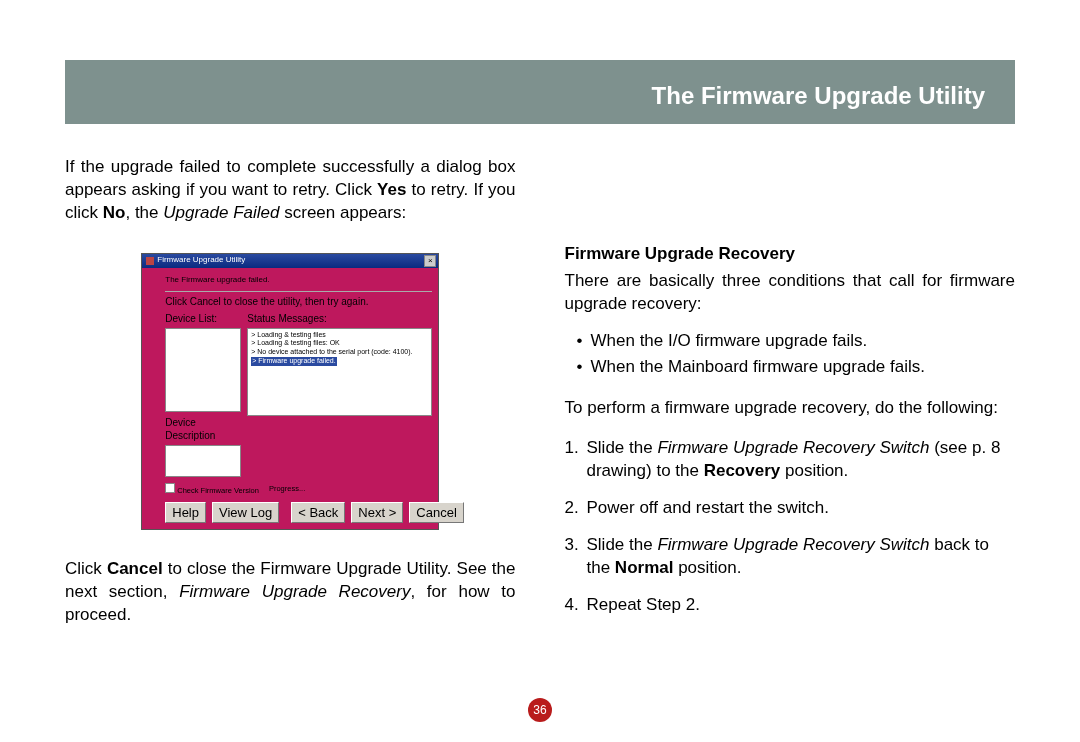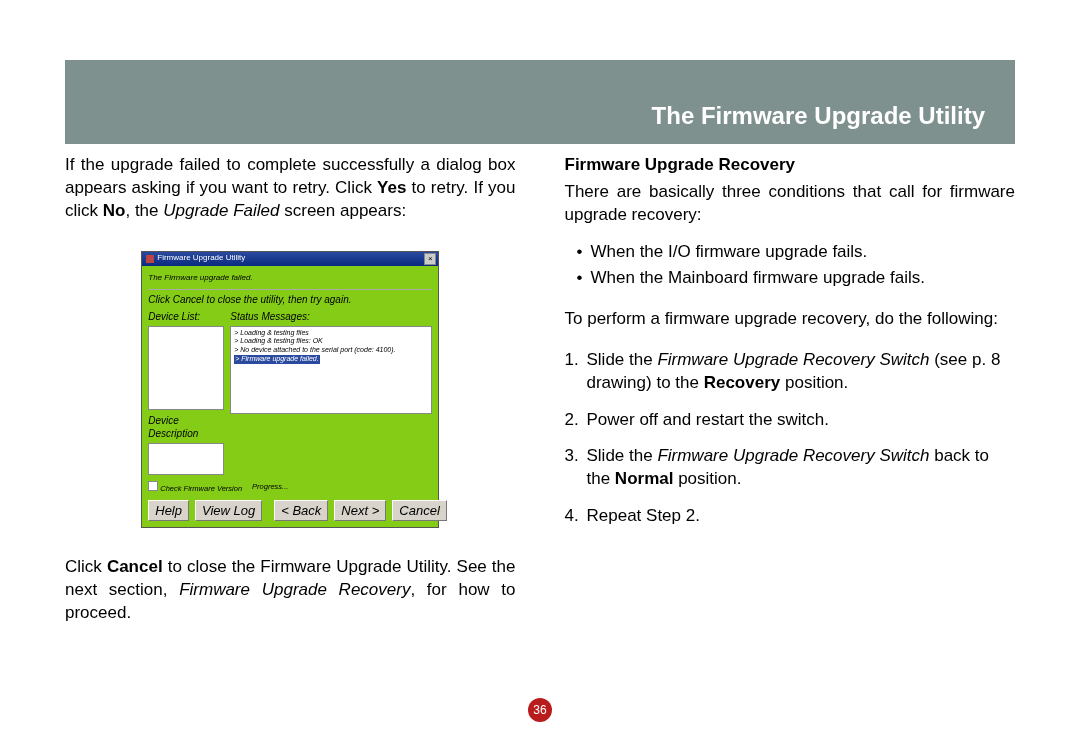--- a/index.html
+++ b/index.html
@@ -13,38 +13,39 @@
   }
   .page {
     position: relative;
     width: 1080px;
     height: 742px;
     box-sizing: border-box;
     padding: 60px 65px 30px 65px;
   }
   .header-banner {
     background: #7e918e;
-    height: 84px;
+    height: 64px;
     width: 100%;
     display: flex;
     align-items: flex-end;
     justify-content: flex-end;
     padding: 0 30px 14px 0;
     box-sizing: border-box;
   }
   .header-banner h1 {
     margin: 0;
     color: #fff;
     font-size: 24px;
     font-weight: bold;
   }
   .columns {
     display: flex;
     gap: 49px;
-    margin-top: 10px;
+    margin-top: 32px;
+    align-items: flex-end;
   }
   .col {
     flex: 1;
     font-size: 17px;
     line-height: 1.35;
   }
   .col p { margin: 0 0 4px 0; }
   .section-title {
     font-weight: bold;
     font-size: 17px;
@@ -77,21 +78,21 @@
     width: 22px;
     flex: 0 0 22px;
   }
   .step-text { flex: 1; }
 
   
   .fw-window {
     margin: 28px auto 28px auto;
     width: 296px;
     border: 1px solid #555;
-    background: #84cc16;
+    background: #be185d;
     font-size: 8px;
     font-family: Tahoma, Arial, sans-serif;
     color: #000;
   }
   .fw-titlebar {
     background: linear-gradient(#2a4aa0, #0a2a80);
     color: #fff;
     height: 14px;
     display: flex;
     align-items: center;
@@ -100,21 +101,21 @@
     font-size: 8px;
   }
   .fw-titlebar-left { display: flex; align-items: center; gap: 3px; }
   .fw-titlebar-icon {
     width: 8px; height: 8px; background: #b44; display:inline-block;
   }
   .fw-close {
     width: 10px; height: 10px; background: #ccc; color:#000;
     font-size:8px; line-height:10px; text-align:center; border:1px solid #888;
   }
-  .fw-body { padding: 5px 6px 6px 6px; font-style: italic; }
+  .fw-body { padding: 5px 6px 6px 23px; }
   .fw-heading {
     font-size: 8px;
     padding: 2px 0 3px 0;
   }
   .fw-hr { border-top: 1px solid #aaa; margin: 2px 0 3px 0; }
   .fw-sub { font-size: 10px; margin-bottom: 4px; }
   .fw-cols { display: flex; gap: 6px; }
   .fw-left {
     width: 76px;
   }

